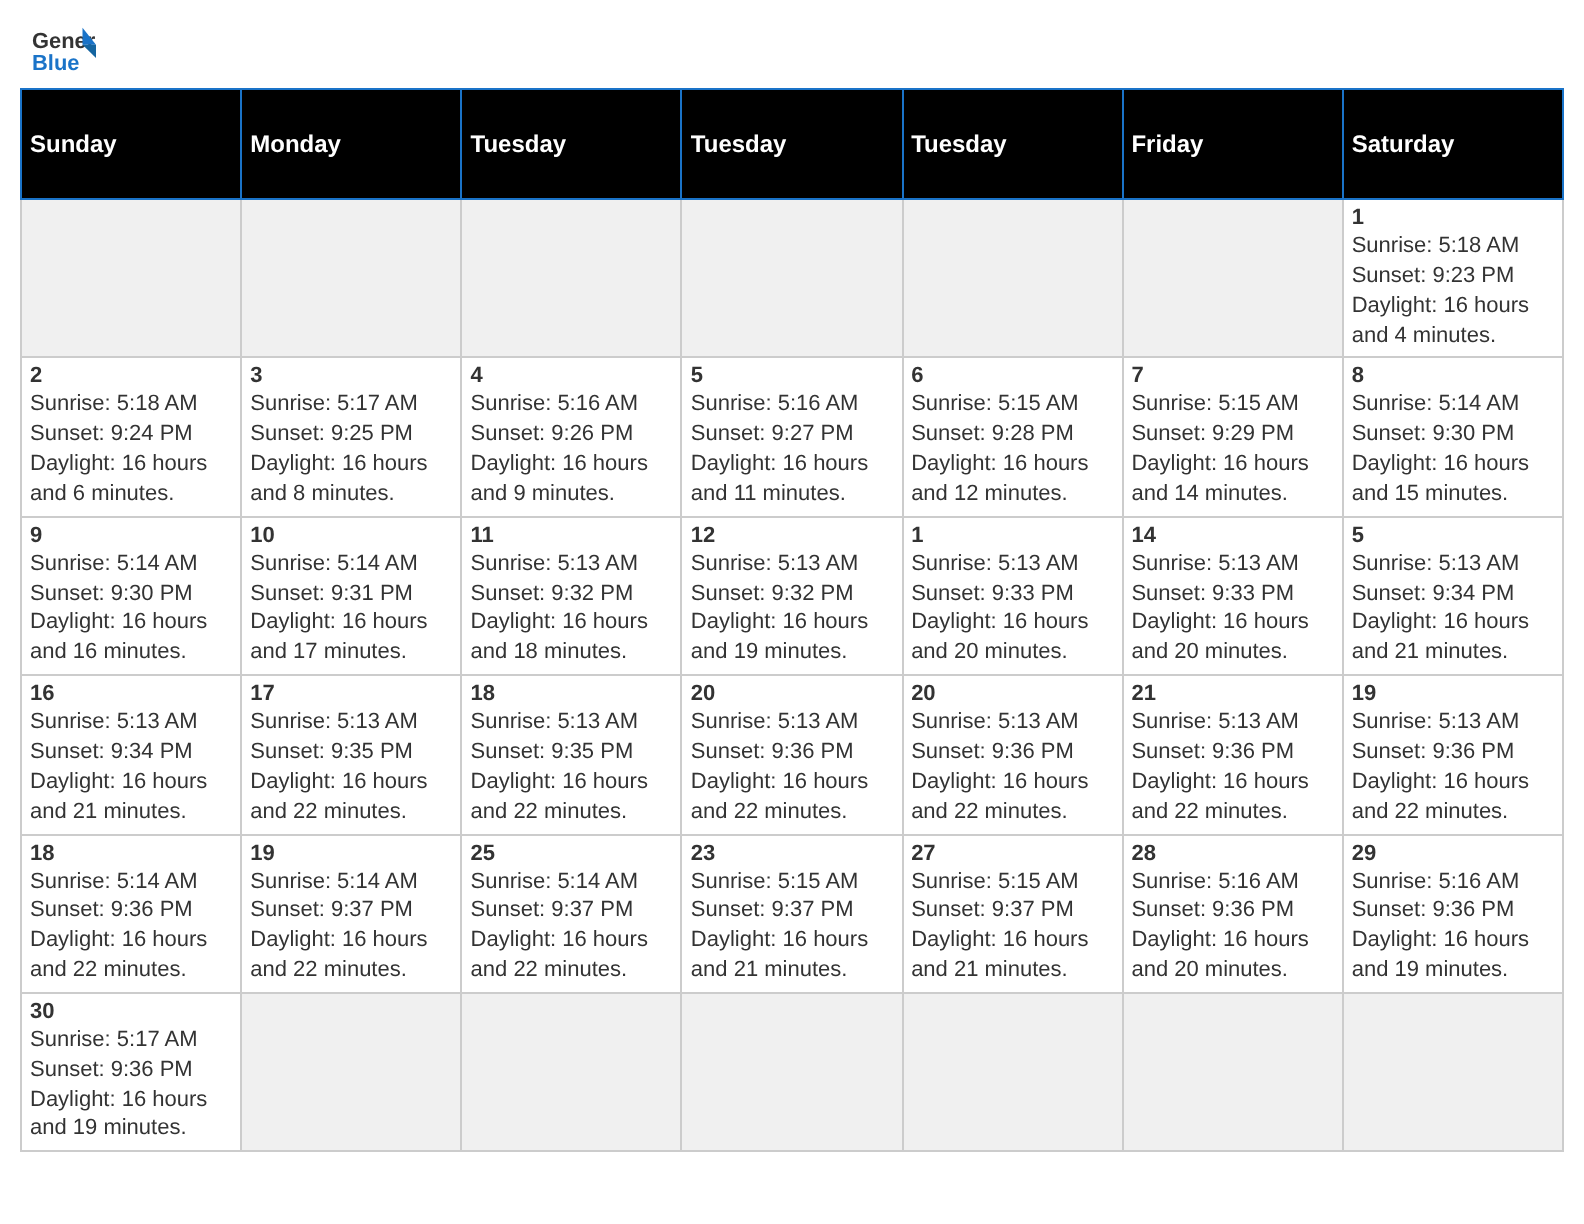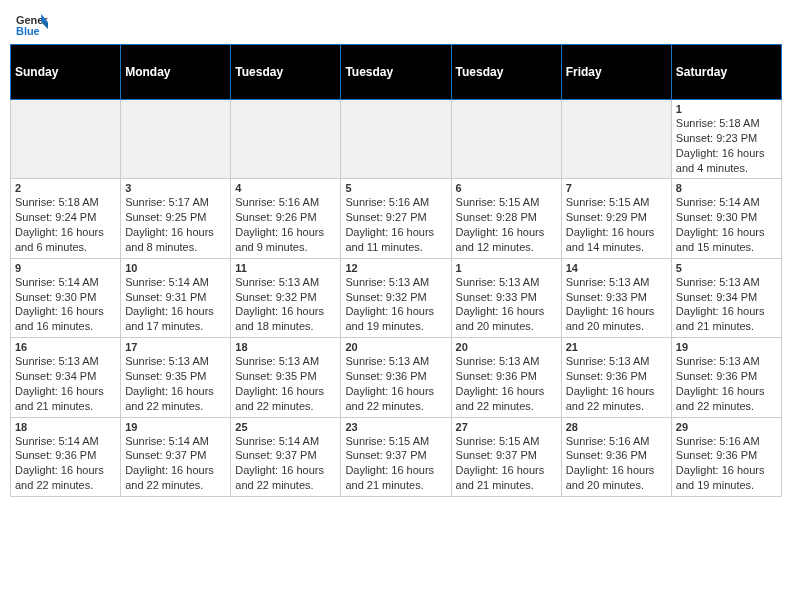--- a/index.html
+++ b/index.html
@@ -337,16 +337,31 @@
 and 20 minutes.</div>
             </td>
             <td>
               <span class="day-num">29</span>
               <div class="info" style="white-space: pre-line;">Sunrise: 5:16 AM
 Sunset: 9:36 PM
 Daylight: 16 hours
 and 19 minutes.</div>
             </td>
           </tr>
+          <tr class="last-row">
+            <td>
+              <span class="day-num">30</span>
+              <div class="info" style="white-space: pre-line;">Sunrise: 5:17 AM
+Sunset: 9:36 PM
+Daylight: 16 hours
+and 19 minutes.</div>
+            </td>
+            <td class="empty"></td>
+            <td class="empty"></td>
+            <td class="empty"></td>
+            <td class="empty"></td>
+            <td class="empty"></td>
+            <td class="empty"></td>
+          </tr>
         </tbody>
     </table>
   </div>
 </div>
 
 </body></html>

